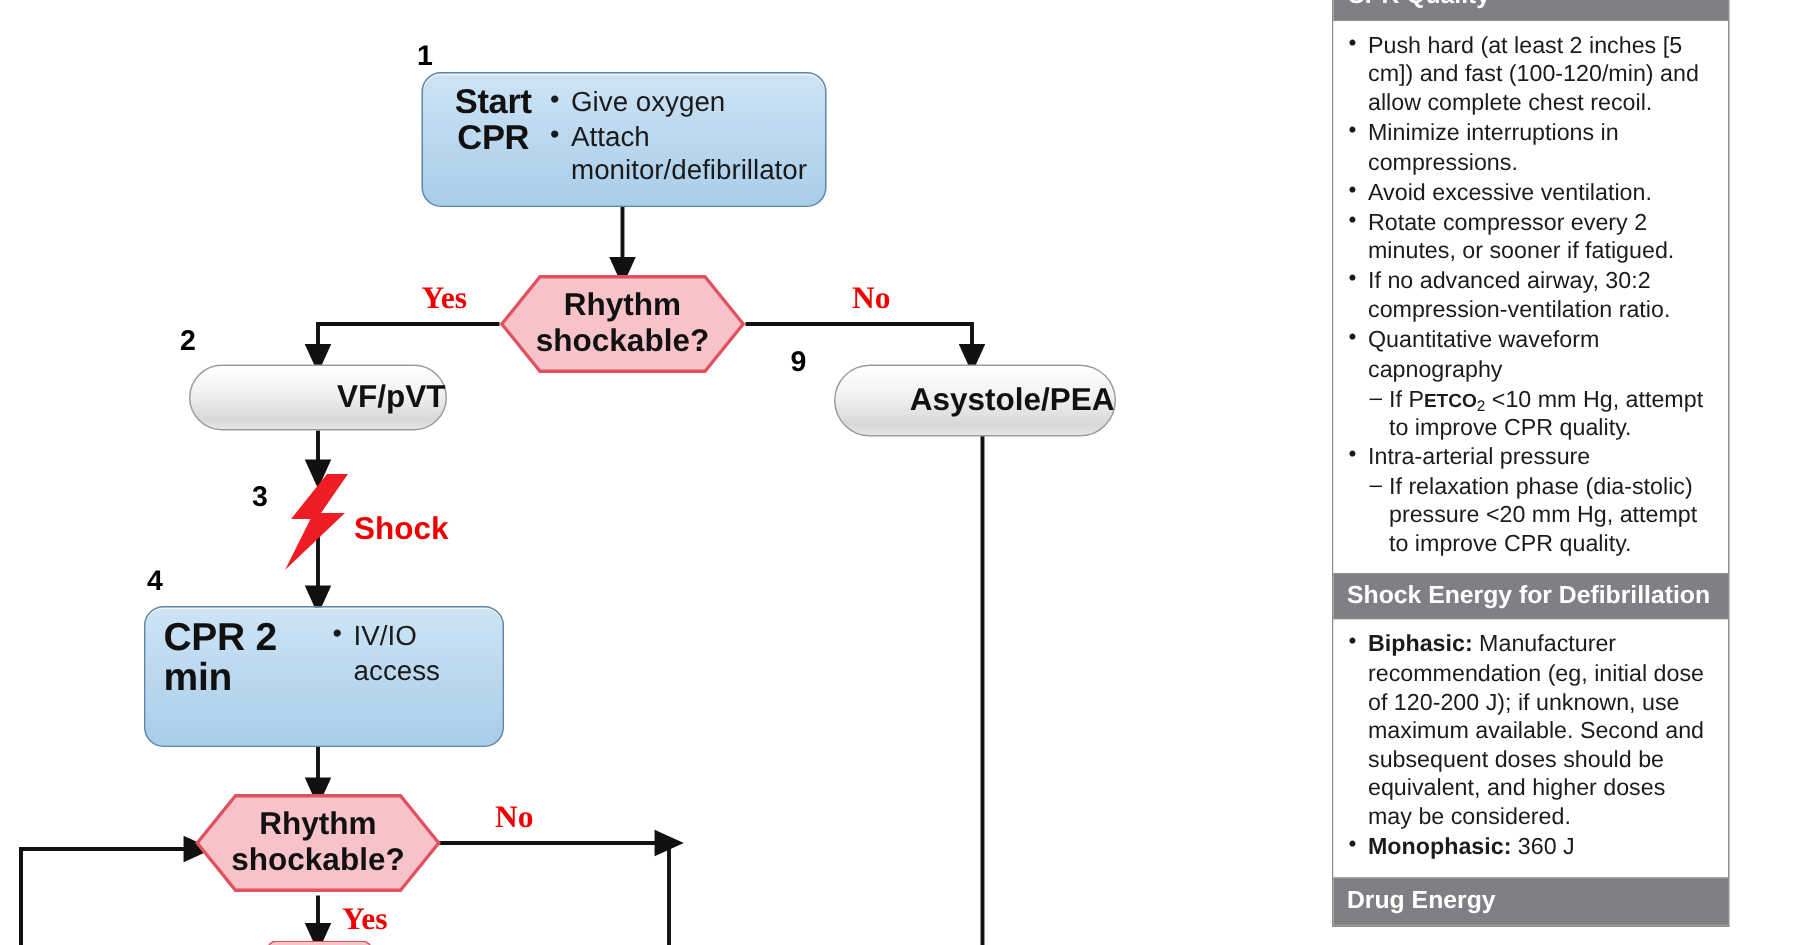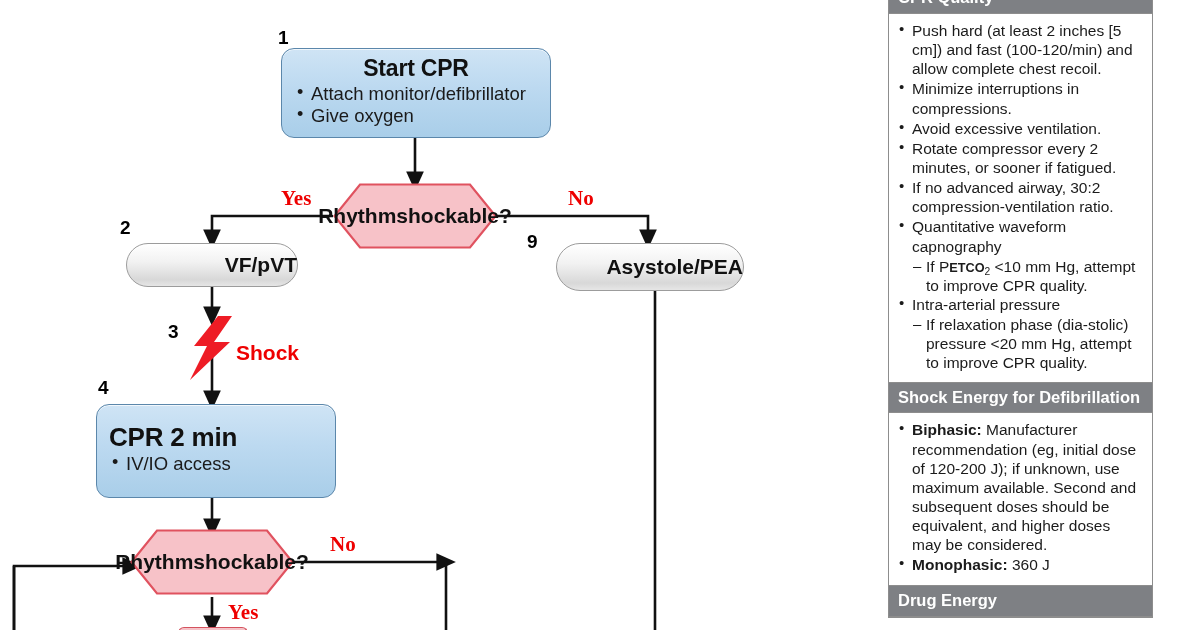--- a/index.html
+++ b/index.html
@@ -23,21 +23,21 @@
     color: #000;
     line-height: 1;
   }
 
   
   .box {
     position: absolute;
     border-radius: 13px;
     border: 1.5px solid #6f93b0;
     display: flex;
-    flex-direction: column;
+    flex-direction: row;
     justify-content: center;
     padding: 6px 12px 8px 12px;
   }
   .box.blue {
     background: linear-gradient(180deg, #cfe4f5 0%, #bcd9f0 45%, #a9cee9 100%);
     border-color: #5b87ab;
     box-shadow: inset 0 1px 0 rgba(255,255,255,.7);
   }
   .box-title {
     font-weight: bold;
@@ -78,21 +78,21 @@
     font-size: 21px;
     color: #111;
   }
 
   
   .hex { position: absolute; }
   .hex svg { position:absolute; left:0; top:0; }
   .hex .hex-label {
     position: absolute;
     left: 0; top: 0; right: 0; bottom: 0;
-    display: flex; flex-direction: row;
+    display: flex; flex-direction: column;
     align-items: center; justify-content: center;
     font-weight: bold;
     font-size: 21px;
     color: #111;
     line-height: 1.12;
     pointer-events: none;
   }
 
   .edge-label {
     position: absolute;
@@ -202,22 +202,22 @@
         <path d="M14,630 L14,566"></path>
 
         <path d="M655,287 L655,630"></path>
       </g>
     </svg>
 
     <div class="step-num" style="left:278px; top:28px;">1</div>
     <div class="box blue" style="left:281px; top:48px; width:270px; height:90px;">
       <div class="box-title center">Start CPR</div>
       <ul>
+        <li>Give oxygen</li>
         <li>Attach monitor/defibrillator</li>
-        <li>Give oxygen</li>
       </ul>
     </div>
 
     <div class="hex" style="left:333px; top:183px; width:164px; height:66px;">
       <svg width="164" height="66" viewBox="0 0 164 66">
         <polygon points="27,1.5 137,1.5 162.5,33 137,64.5 27,64.5 1.5,33" fill="#f7c2c8" stroke="#e0525f" stroke-width="2.2"></polygon>
       </svg>
       <div class="hex-label">
         <div>Rhythm</div>
         <div>shockable?</div>

